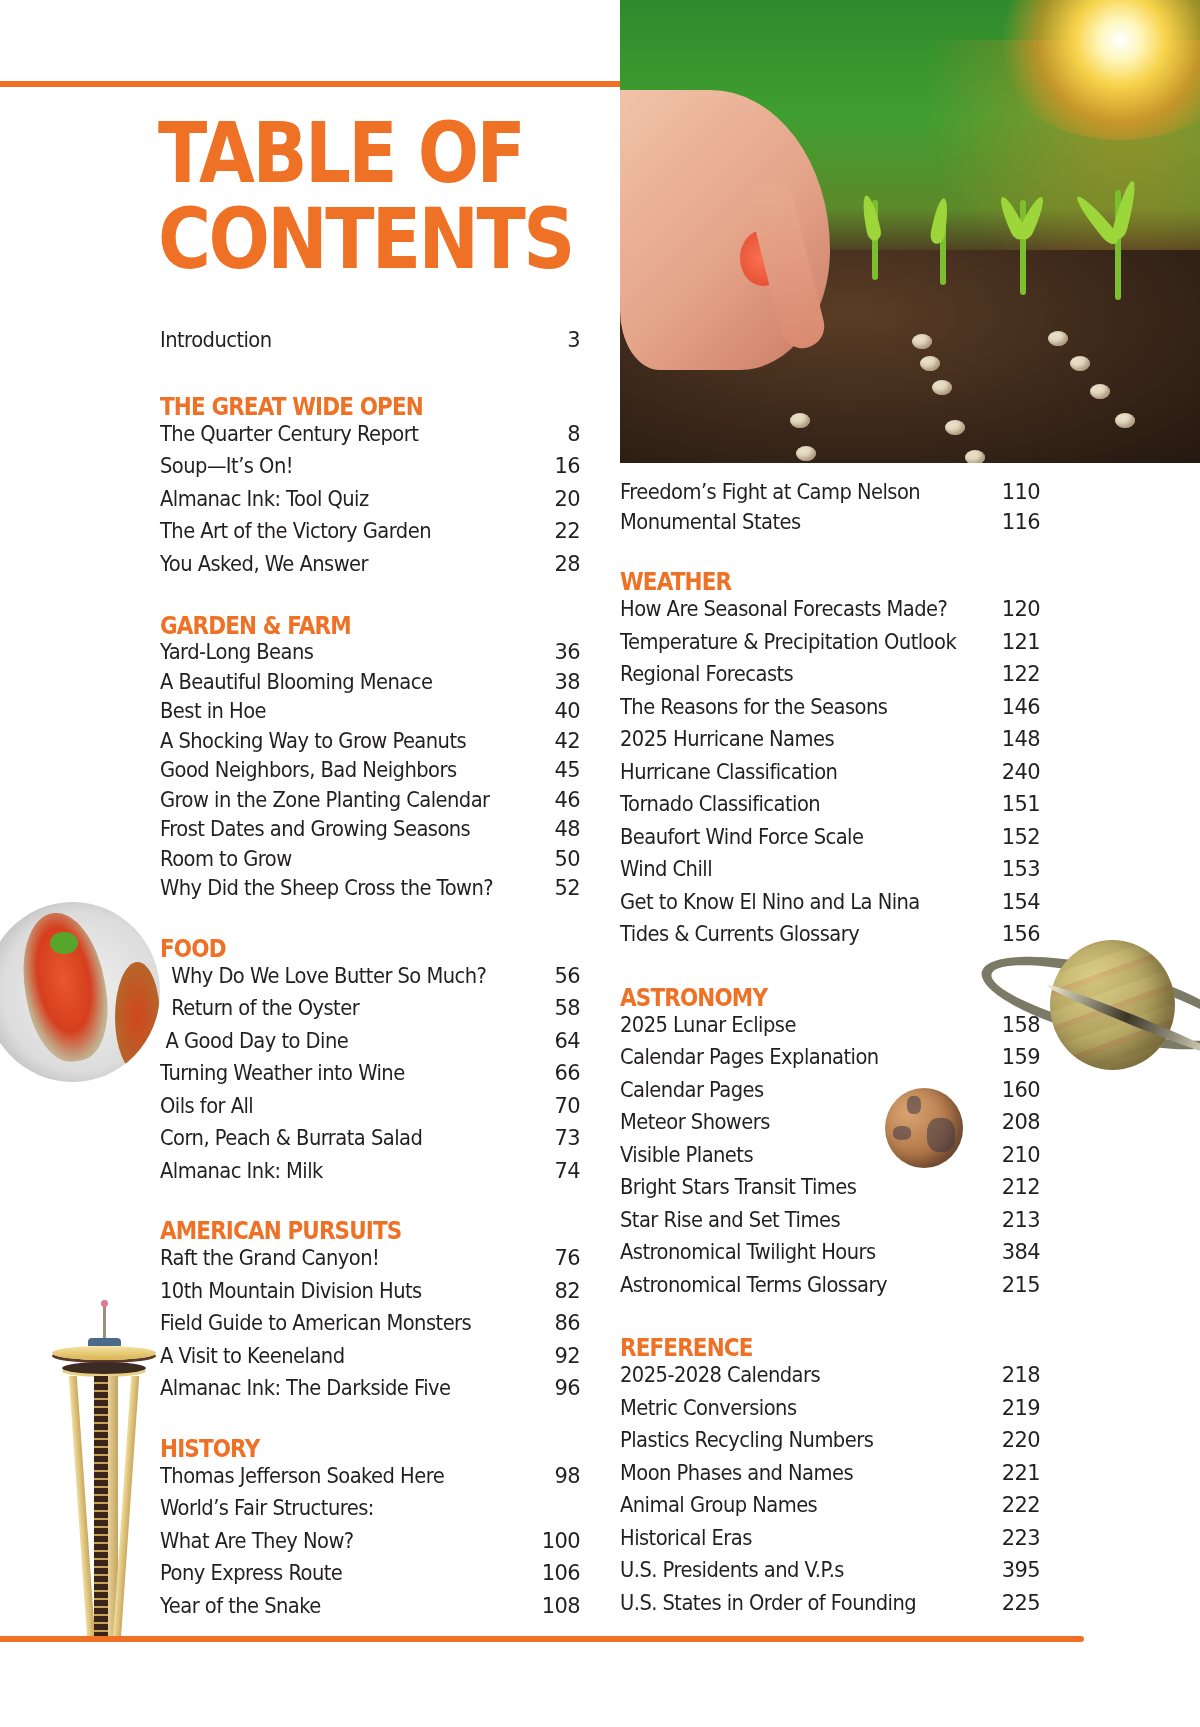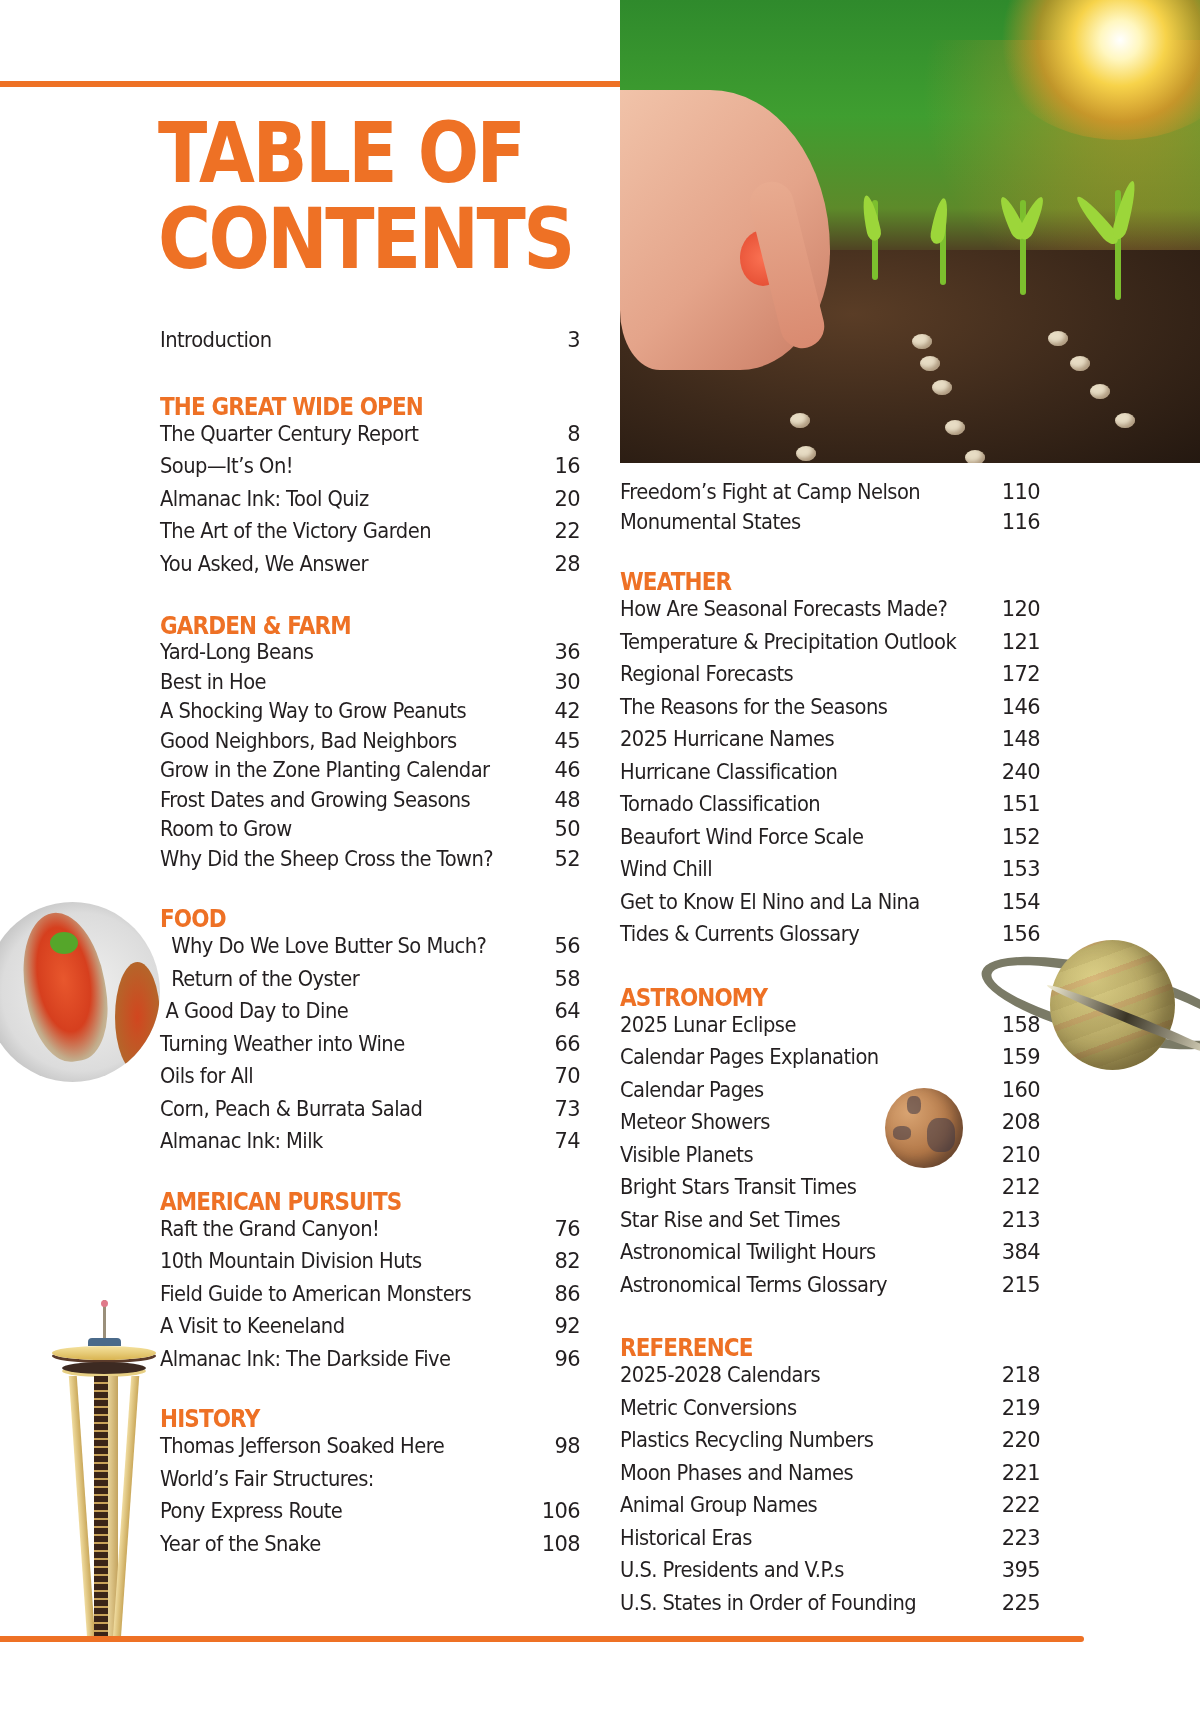--- a/index.html
+++ b/index.html
@@ -149,22 +149,26 @@
       <span class="label">You Asked, We Answer</span>
       <span class="page">28</span>
     </div>
 
   <div class="section-head" style="margin-top:27px;height:29px;line-height:29px;">GARDEN &amp; FARM</div>
   <div class="row" style="height:29.5px">
       <span class="label">Yard-Long Beans</span>
       <span class="page">36</span>
     </div>
   <div class="row" style="height:29.5px">
+      <span class="label">A Beautiful Blooming Menace</span>
+      <span class="page">38</span>
+    </div>
+  <div class="row" style="height:29.5px">
       <span class="label">Best in Hoe</span>
-      <span class="page">30</span>
+      <span class="page">40</span>
     </div>
   <div class="row" style="height:29.5px">
       <span class="label">A Shocking Way to Grow Peanuts</span>
       <span class="page">42</span>
     </div>
   <div class="row" style="height:29.5px">
       <span class="label">Good Neighbors, Bad Neighbors</span>
       <span class="page">45</span>
     </div>
   <div class="row" style="height:29.5px">
@@ -239,20 +243,24 @@
   <div class="section-head" style="margin-top:24px;">HISTORY</div>
   <div class="row">
       <span class="label">Thomas Jefferson Soaked Here</span>
       <span class="page">98</span>
     </div>
   <div class="row">
       <span class="label">World’s Fair Structures:</span>
       <span class="page"></span>
     </div>
   <div class="row">
+      <span class="label">What Are They Now?</span>
+      <span class="page">100</span>
+    </div>
+  <div class="row">
       <span class="label">Pony Express Route</span>
       <span class="page">106</span>
     </div>
   <div class="row">
       <span class="label">Year of the Snake</span>
       <span class="page">108</span>
     </div>
 </div>
 
 <div class="toc-col toc-right">
@@ -269,21 +277,21 @@
   <div class="row">
       <span class="label">How Are Seasonal Forecasts Made?</span>
       <span class="page">120</span>
     </div>
   <div class="row">
       <span class="label">Temperature &amp; Precipitation Outlook</span>
       <span class="page">121</span>
     </div>
   <div class="row">
       <span class="label">Regional Forecasts</span>
-      <span class="page">172</span>
+      <span class="page">122</span>
     </div>
   <div class="row">
       <span class="label">The Reasons for the Seasons</span>
       <span class="page">146</span>
     </div>
   <div class="row">
       <span class="label">2025 Hurricane Names</span>
       <span class="page">148</span>
     </div>
   <div class="row">

